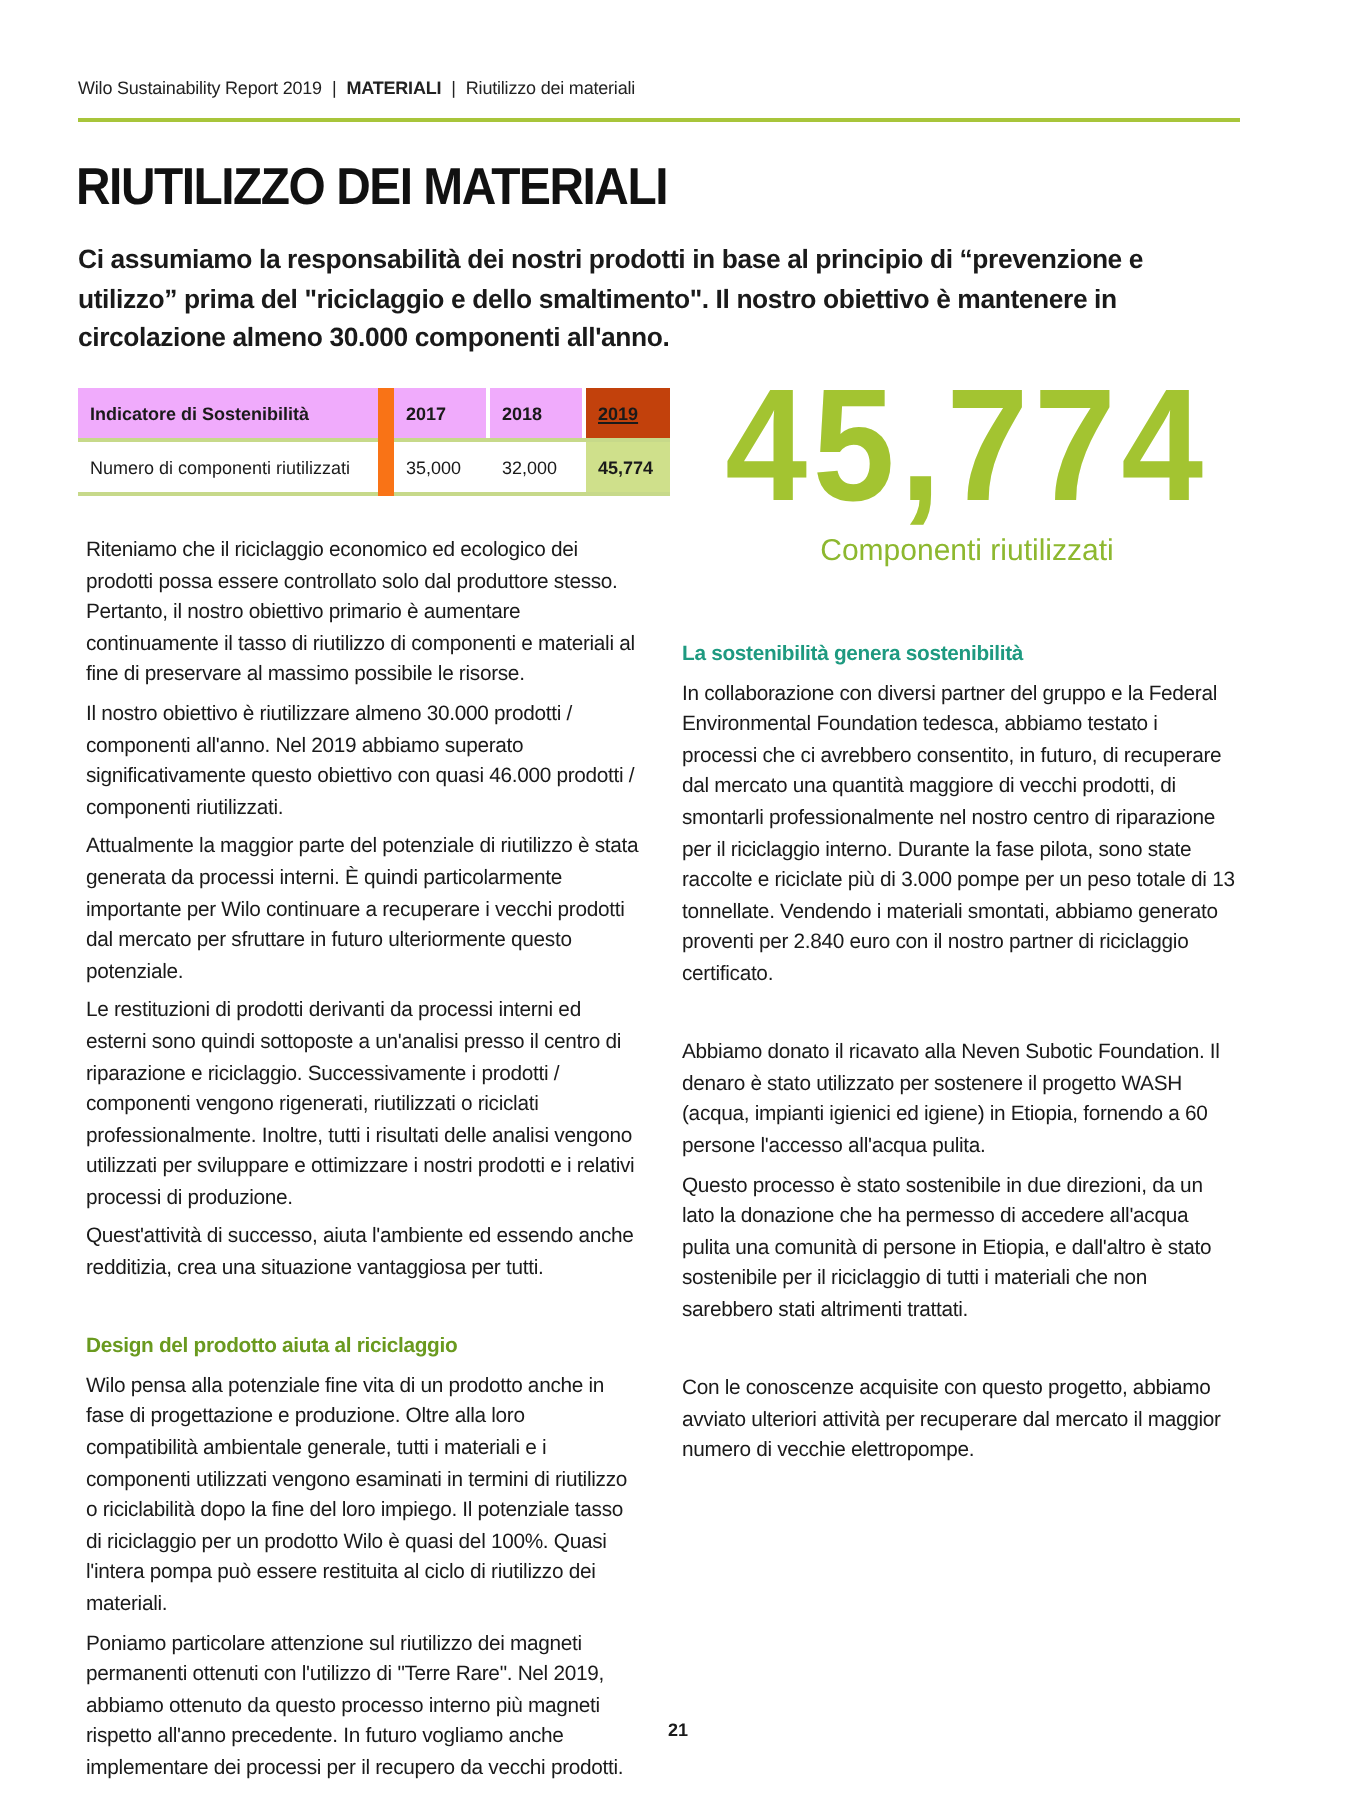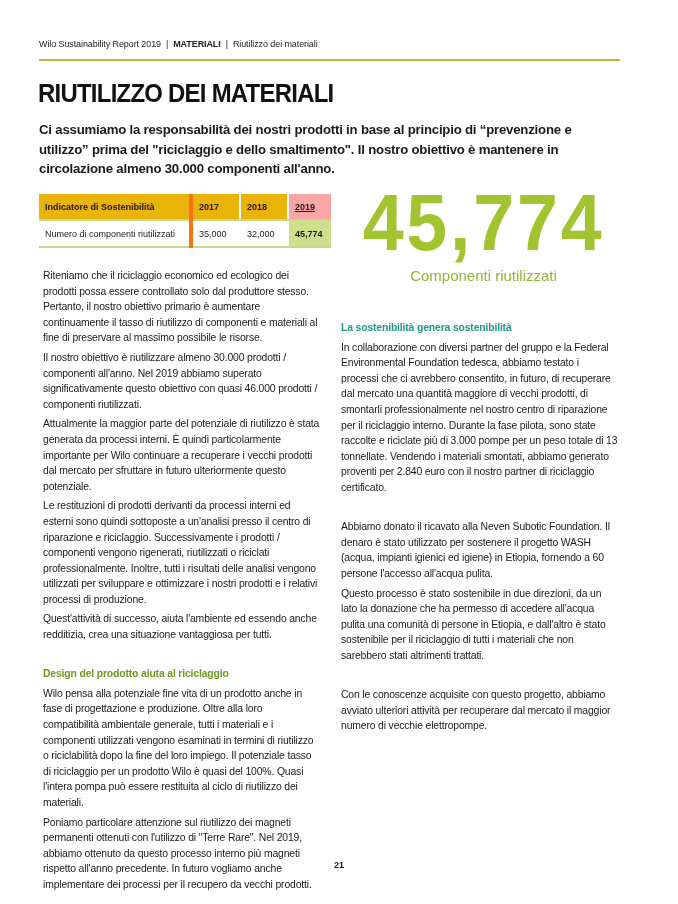--- a/index.html
+++ b/index.html
@@ -7,27 +7,27 @@
          font-family: "Liberation Sans", "DejaVu Sans", sans-serif; color: #1a1a1a; }
   .breadcrumb { position: absolute; left: 39px; top: 39px; font-size: 9px; color: #222; letter-spacing: -0.1px; }
   .breadcrumb .sep { margin: 0 5px; }
   .breadcrumb .bold { font-weight: bold; }
   .rule { position: absolute; left: 39px; top: 59px; width: 581px; height: 2px; background: #a8c53a; }
   h1 { position: absolute; left: 38px; top: 78px; margin: 0; font-size: 26px; font-weight: bold; letter-spacing: -0.8px; color: #111; transform: scaleX(0.92); transform-origin: left; }
   .intro { position: absolute; left: 39px; top: 120px; width: 580px; font-size: 13.2px; line-height: 19.5px; color: #1a1a1a; letter-spacing: -0.2px; font-weight: bold; }
 
   table.kpi { position: absolute; left: 39px; top: 194px; border-collapse: collapse; font-size: 9px; }
   table.kpi th, table.kpi td { padding: 0 6px; height: 25px; text-align: left; white-space: nowrap; }
-  table.kpi th { font-weight: bold; background: #eab308; border-bottom: 2px solid #c7d98a; }
+  table.kpi th { font-weight: bold; background: #f0abfc; border-bottom: 2px solid #c7d98a; }
   table.kpi td { border-bottom: 2px solid #c7d98a; }
   table.kpi .c0 { width: 138px; }
-  table.kpi .c1 { width: 34px; border-left: 4px solid #f97316; }
+  table.kpi .c1 { width: 34px; border-left: 8px solid #f97316; }
   table.kpi .c2 { width: 34px; border-left: 2px solid #fff; }
   table.kpi .c3 { width: 30px; border-left: 2px solid #fff; background: #cfe08b; font-weight: bold; }
-  table.kpi th.c3 { background: #fca5a5; text-decoration: underline; }
+  table.kpi th.c3 { background: #c2410c; text-decoration: underline; }
 
   .bignum { position: absolute; left: 346px; top: 178px; width: 275px; text-align: center; font-size: 80px; font-weight: bold; color: #a3c431; letter-spacing: 3px; line-height: 90px; transform: scaleX(0.92); }
   .bignum-label { position: absolute; left: 346px; top: 267px; width: 275px; text-align: center; font-size: 15px; color: #8db82f; }
 
   .col { position: absolute; font-size: 10.4px; line-height: 15.6px; color: #1a1a1a; letter-spacing: -0.15px; }
   .col p { margin: 4px; }
   .col .gap { height: 15.6px; }
   .col-left { left: 39px; top: 264px; width: 285px; }
   .col-right { left: 337px; top: 316px; width: 285px; }
   .subhead-green { color: #6a9a1f; font-weight: bold; }

